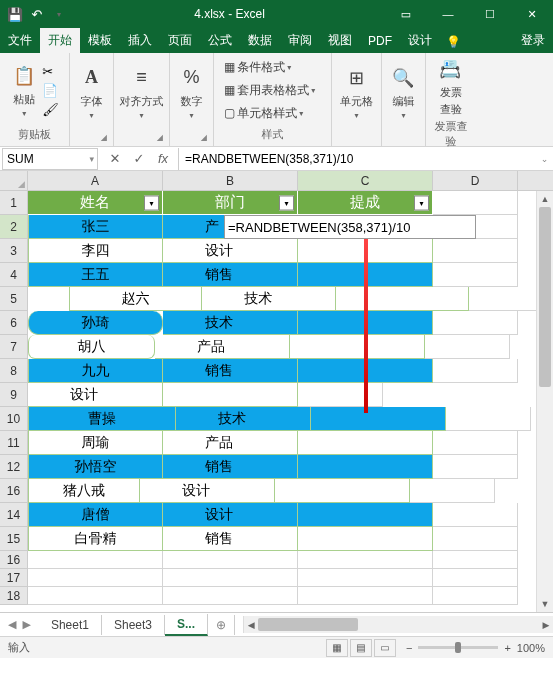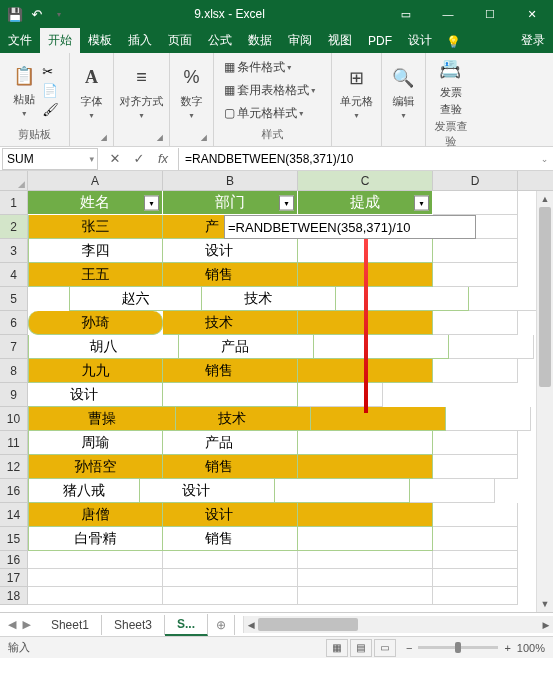--- a/index.html
+++ b/index.html
@@ -37,21 +37,21 @@
 .col-h.active { background:#d3e5c9; }
 .row-headers { position:absolute; left:0; top:20px; width:28px; background:#e6e6e6; border-right:1px solid #ccc; }
 .row-h { height:24px; border-bottom:1px solid #ccc; display:flex; align-items:center; justify-content:center; color:#333; font-size:12px; }
 .row-h.active { background:#d3e5c9; }
 .row-h.small { height:18px; }
 .grid { position:absolute; left:28px; top:20px; right:0; bottom:0; }
 .cell-row { display:flex; height:24px; }
 .cell-row.small { height:18px; }
 .cell { border-right:1px solid #d4d4d4; border-bottom:1px solid #d4d4d4; display:flex; align-items:center; justify-content:center; font-size:14px; color:#000; position:relative; }
 .hdr-cell { background:#70ad47; color:#fff; font-size:15px; font-weight:400; border-right:1px solid #fff; border-bottom:1px solid #fff; }
-.alt-row .data-cell { background:#eab308; }
+.alt-row .data-cell { background:#0ea5e9; }
 .data-cell { background:#fff; border:1px solid #a9d08e; border-top:none; border-left:none; }
 .left-border { border-left:1px solid #a9d08e; }
 .filter-btn { position:absolute; right:3px; top:50%; transform:translateY(-50%); width:15px; height:15px; background:#fff; border:1px solid #888; display:flex; align-items:center; justify-content:center; font-size:8px; color:#000; }
 .editing-cell { background:#fff !important; border:2px solid #217346 !important; z-index:10; overflow:visible; }
 .edit-overlay { position:absolute; left:0; top:0; height:24px; background:#fff; border:1px solid #999; padding:0 3px; display:flex; align-items:center; font-size:13px; white-space:nowrap; z-index:20; }
 .red-arrow { position:absolute; left:50%; transform:translateX(-50%); top:0; width:4px; background:linear-gradient(#ff4444,#cc0000); z-index:15; }
 .red-arrow::before { content:""; position:absolute; top:-10px; left:-6px; border-left:8px solid transparent; border-right:8px solid transparent; border-bottom:12px solid #ff3333; }
 .scrollbar-v { position:absolute; right:0; top:20px; bottom:0; width:17px; background:#f0f0f0; border-left:1px solid #ddd; }
 .scrollbar-v .thumb { position:absolute; left:2px; right:2px; top:16px; height:180px; background:#c1c1c1; border-radius:2px; }
 .scrollbar-v .arrow { position:absolute; left:0; right:0; height:16px; display:flex; align-items:center; justify-content:center; font-size:9px; color:#666; }
@@ -73,21 +73,21 @@
 </style>
 </head>
 <body>
 
 <div class="titlebar">
   <div class="qat">
     <span class="qat-icon">💾</span>
     <span class="qat-icon">↶</span>
     <span class="qat-icon dropdown-arrow">▾</span>
   </div>
-  <div class="title-text">9.xlsx - Excel</div>
+  <div class="title-text">4.xlsx - Excel</div>
   <div class="win-controls">
     <div class="win-btn">▭</div>
     <div class="win-btn">—</div>
     <div class="win-btn">☐</div>
     <div class="win-btn">✕</div>
   </div>
 </div>
 
 <div class="tabs">
   <div class="tab">文件</div>
@@ -289,21 +289,21 @@
           <div class="cell data-cell" style="width: 135px;"></div>
           <div class="cell" style="width: 85px;"></div>
         </div>
         <div class="cell-row alt-row">
           <div class="cell data-cell left-border" style="width: 135px; border-radius: 10px;">孙琦</div>
           <div class="cell data-cell" style="width: 135px; justify-content: flex-start; padding-left: 42px;">技术</div>
           <div class="cell data-cell" style="width: 135px;"></div>
           <div class="cell" style="width: 85px;"></div>
         </div>
         <div class="cell-row">
-          <div class="cell data-cell left-border" style="width: 151px;">胡八</div>
+          <div class="cell data-cell left-border" style="width: 127px; border-radius: 7px;">胡八</div>
           <div class="cell data-cell" style="width: 135px; justify-content: flex-start; padding-left: 42px;">产品</div>
           <div class="cell data-cell" style="width: 135px;"></div>
           <div class="cell" style="width: 85px;"></div>
         </div>
         <div class="cell-row alt-row">
           <div class="cell data-cell left-border" style="width: 135px;">九九</div>
           <div class="cell data-cell" style="width: 135px; justify-content: flex-start; padding-left: 42px;">销售</div>
           <div class="cell data-cell" style="width: 135px;"></div>
           <div class="cell" style="width: 85px;"></div>
         </div>

